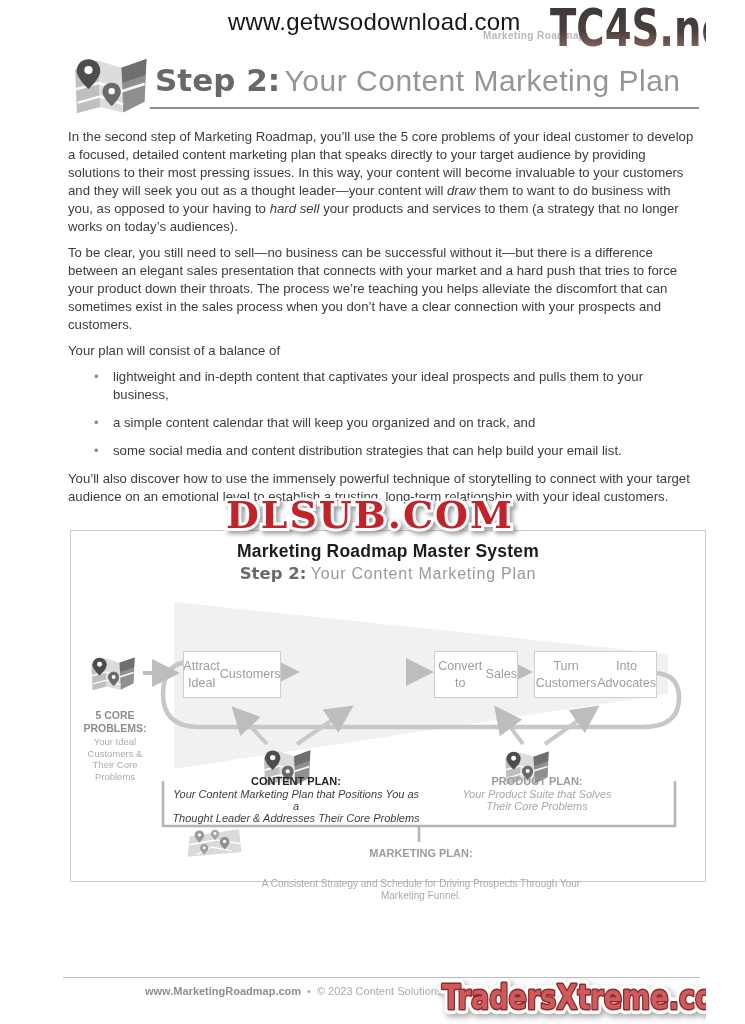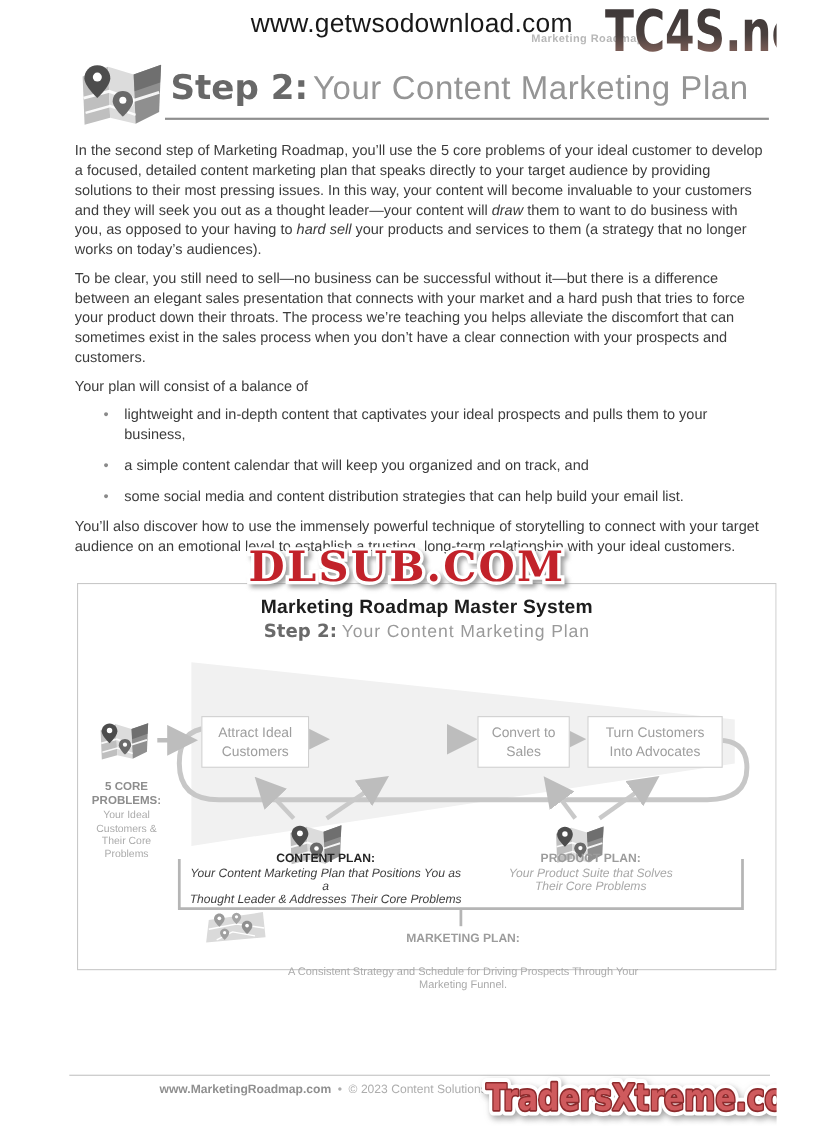--- a/index.html
+++ b/index.html
@@ -48,21 +48,21 @@
     position:absolute; left:0; top:10px; width:100%; text-align:center;
     font-size:17.5px; font-weight:bold; color:#1d1d1d; letter-spacing:0.2px;
   }
   .d-sub { position:absolute; left:0; top:33px; width:100%; text-align:center; white-space:nowrap; }
   .d-sub-step { font-family:"DejaVu Sans", sans-serif; font-weight:bold; font-size:16.5px; color:#6a6a6a; }
   .d-sub-title { font-size:16px; color:#9a9a9a; letter-spacing:0.8px; }
   .d-art { position:absolute; left:0; top:0; width:634px; height:350px; }
   .flow-box {
     position:absolute; top:120px; height:45px; background:#ffffff;
     border:1px solid #cfcfcf; color:#9e9e9e; font-size:12.6px; line-height:1.3;
-    display:flex; flex-direction:column; align-items:center; justify-content:center;
+    display:flex; align-items:center; justify-content:center;
     text-align:center;
   }
   .fb1 { left:112px; width:96px; }
   .fb2 { left:229px; width:120px; }
   .fb3 { left:363px; width:82px; }
   .fb4 { left:463px; width:121px; }
   .d-icon { position:absolute; }
   .five-core { position:absolute; left:2px; top:178px; width:84px; text-align:center; }
   .five-core .lbl { font-size:10.5px; font-weight:bold; color:#8d8d8d; line-height:12.5px; }
   .five-core .dsc { font-size:9.5px; color:#ababab; line-height:11.5px; margin-top:2px; }

